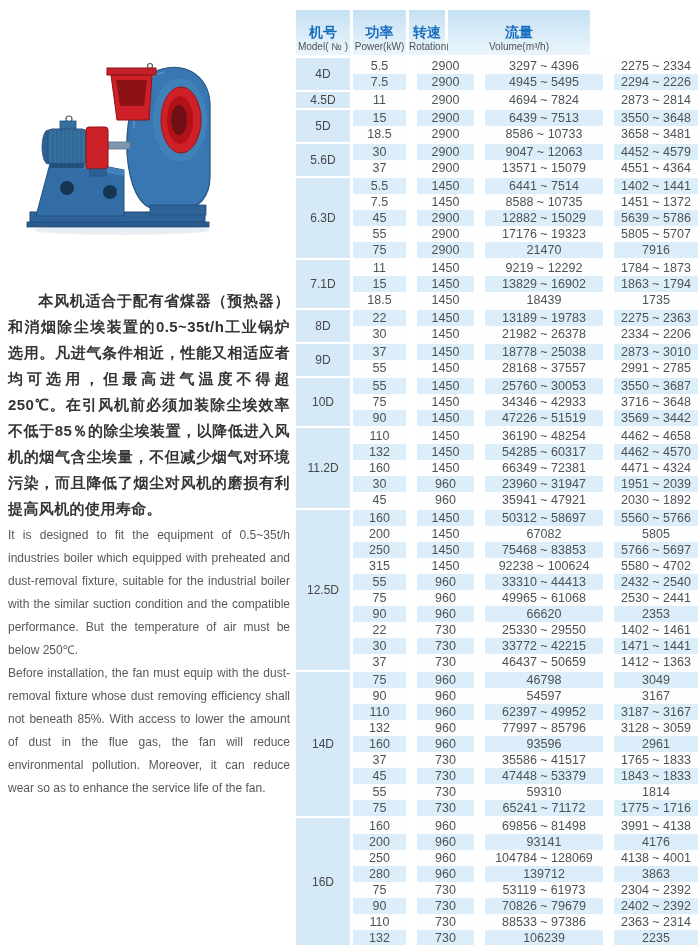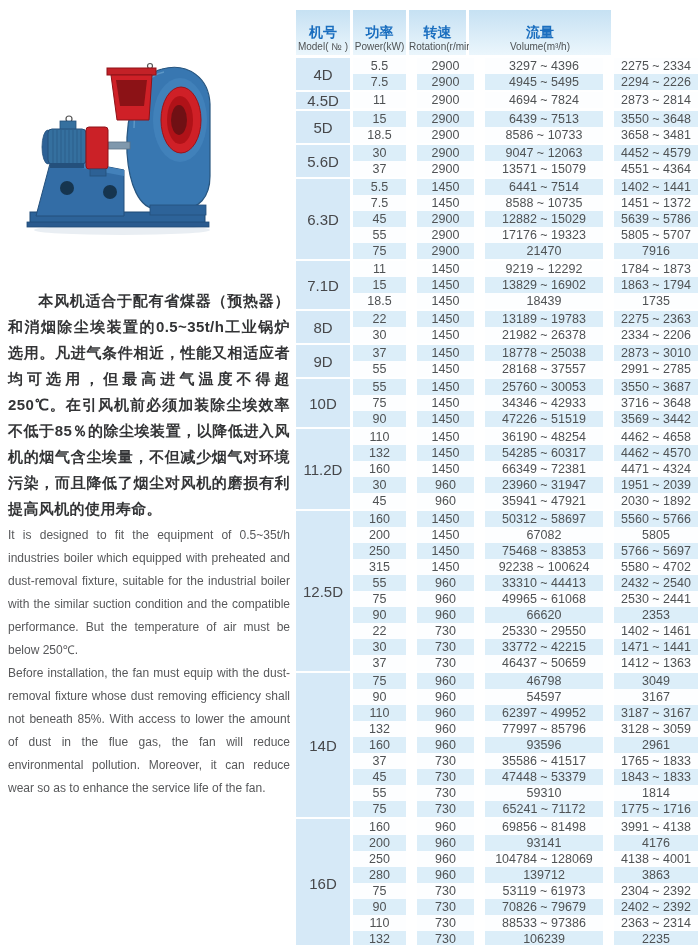--- a/index.html
+++ b/index.html
@@ -23,26 +23,26 @@
   .en p{margin:0;}
   
   .spec-table{position:absolute;left:296px;top:10px;width:402px;}
   .thead{display:flex;gap:3px;}
   .th{
     background:linear-gradient(#c6e1f3,#ebf6fc);
     text-align:center;padding:14px 0 2px 0;
   }
   .th .hcn{color:#1a6ebf;font-weight:bold;font-size:14px;line-height:17px;}
   .th .hen{color:#4e5254;font-size:10px;line-height:12px;}
-  .w0{width:54px;} .w1{width:53px;} .w2{width:57px;} .w3{width:142px;} .w4{flex:1;}
+  .w0{width:54px;} .w1{width:53px;} .w2{width:36px;} .w3{width:142px;} .w4{flex:1;}
   .tbody{margin-top:3px;}
   .group{display:flex;gap:3px;margin-top:2px;}
   .group:first-child{margin-top:0;}
   .model-cell{
-    width:54px;background:#d6e9f7;color:#46474a;font-size:15px;
+    width:54px;background:#d6e9f7;color:#46474a;font-size:12px;
     display:flex;align-items:center;justify-content:center;
   }
   .rows{flex:1;display:flex;flex-direction:column;}
   .row{display:flex;gap:11px;height:16px;}
   .cell{
     text-align:center;font-size:12.5px;line-height:16px;color:#4f5254;
     background:#fdfeff;white-space:nowrap;overflow:hidden;
   }
   .row.alt .cell{background:#dceef9;}
   .c0{width:53px;} .c1{width:57px;} .c2{width:118px;} .c3{flex:1;}

